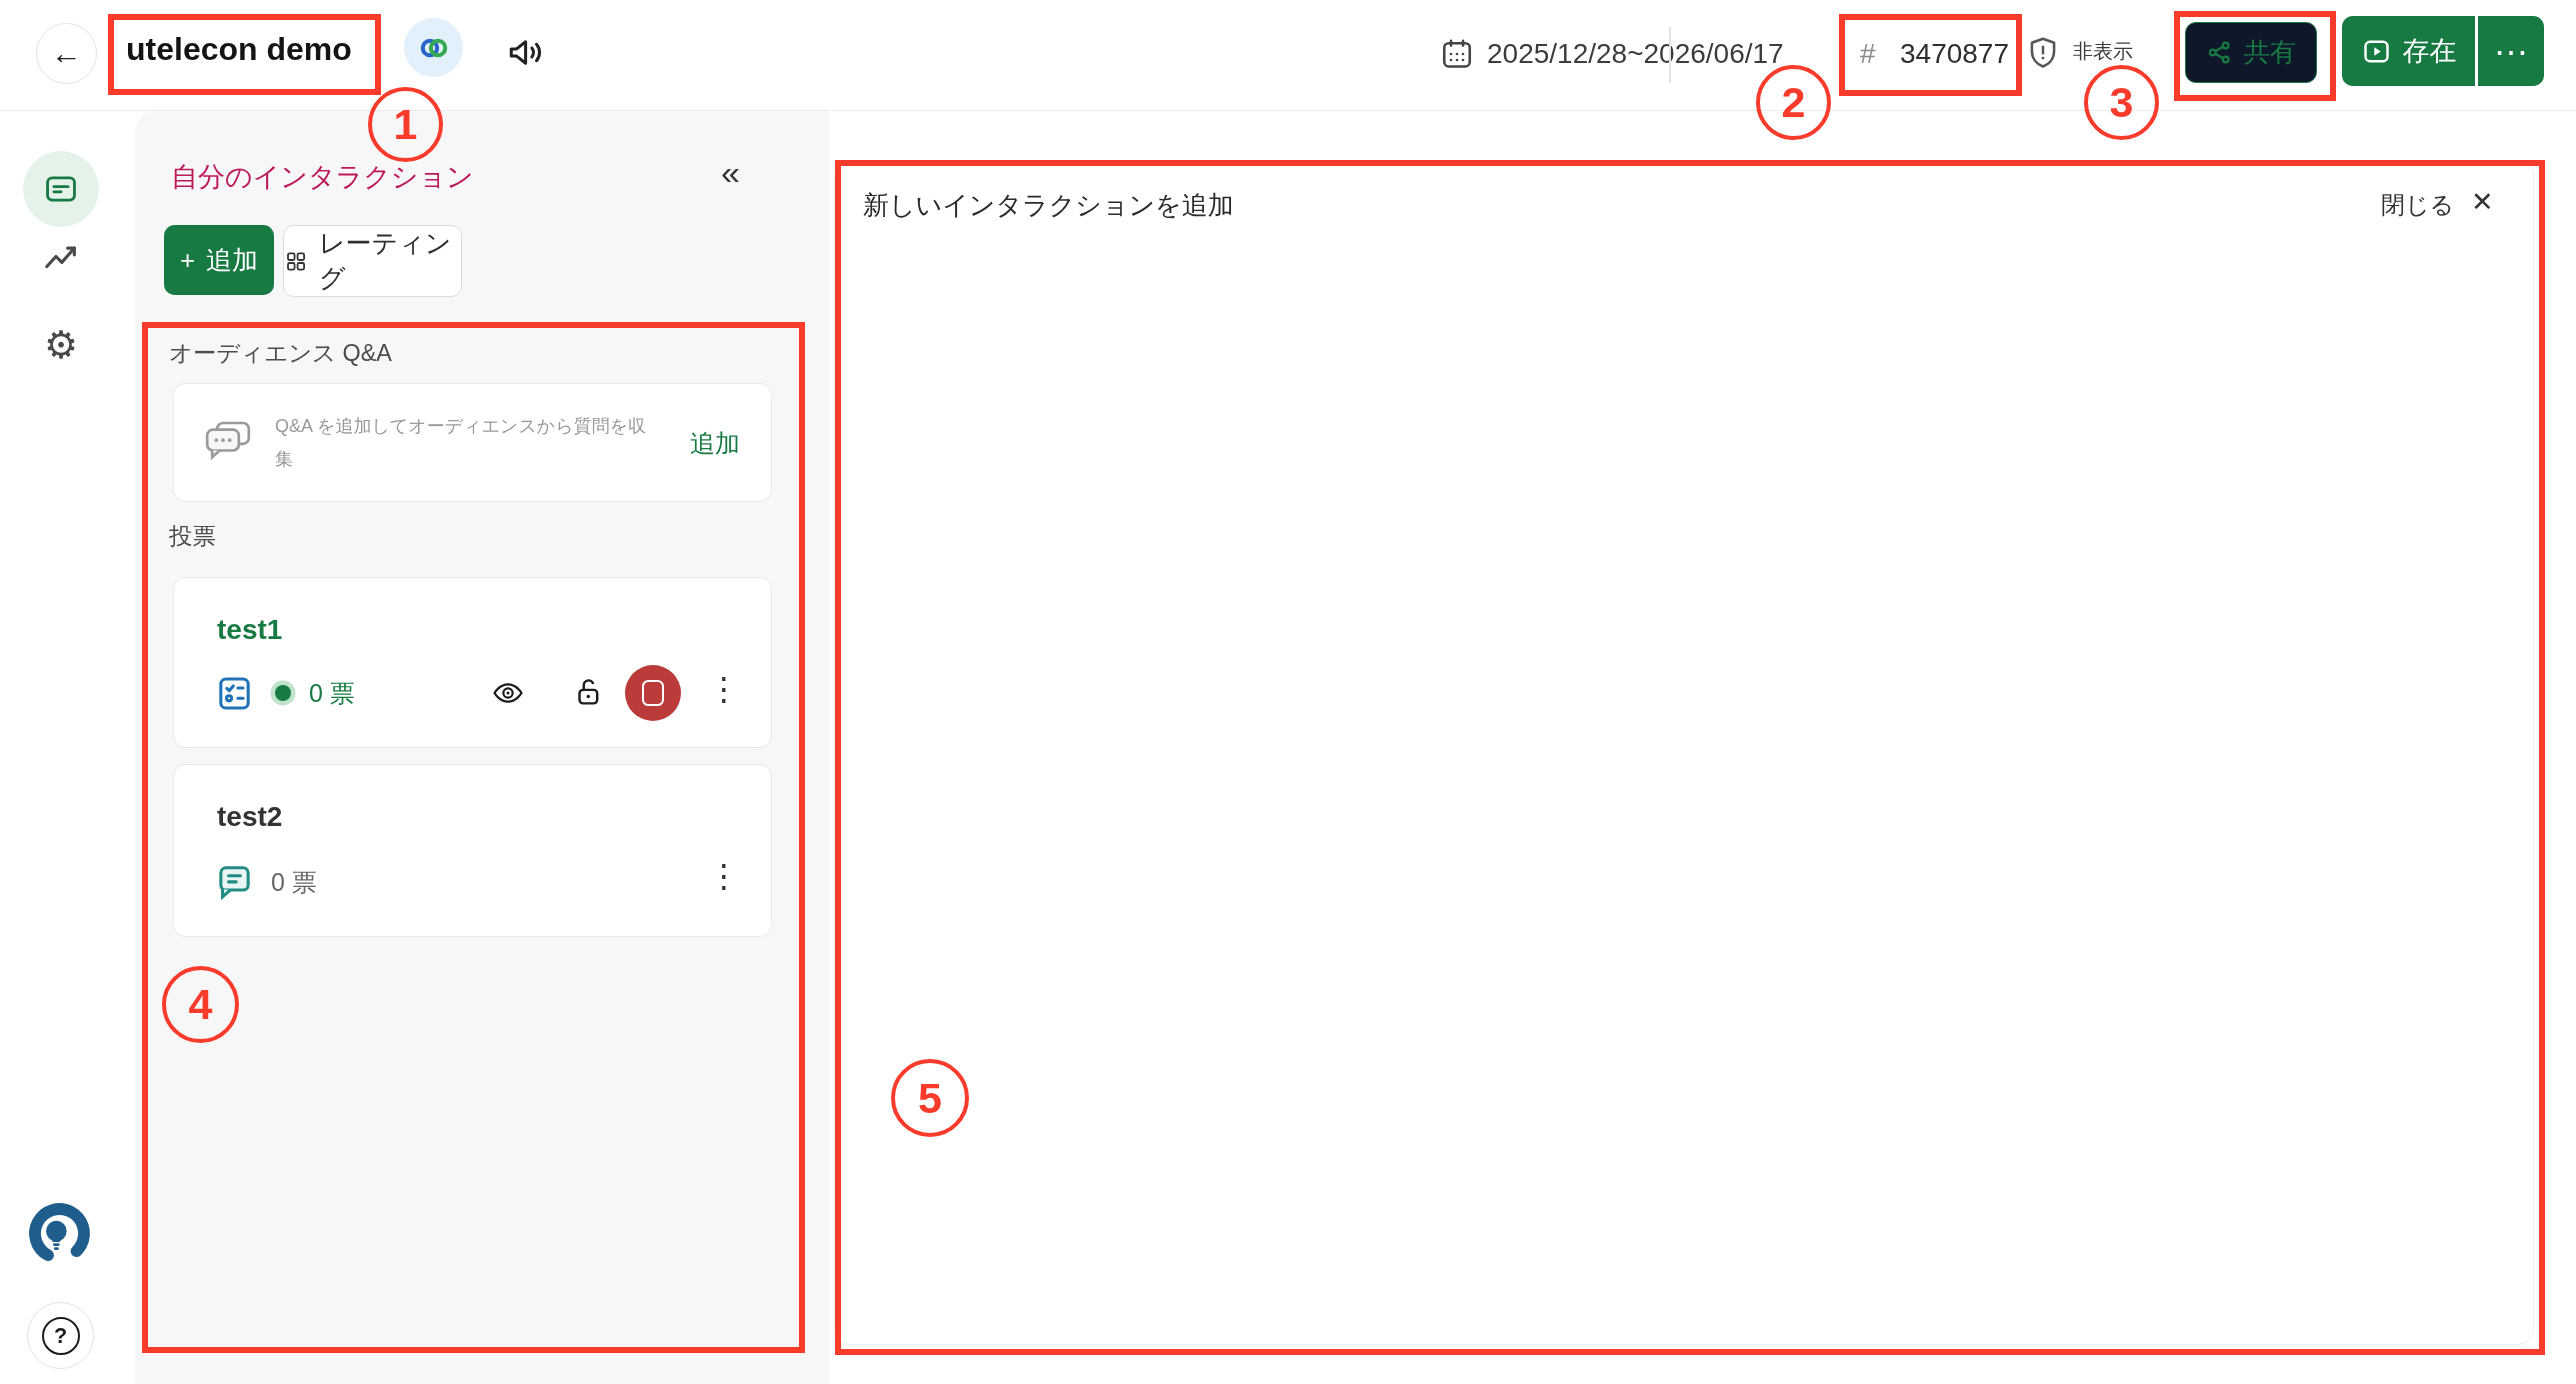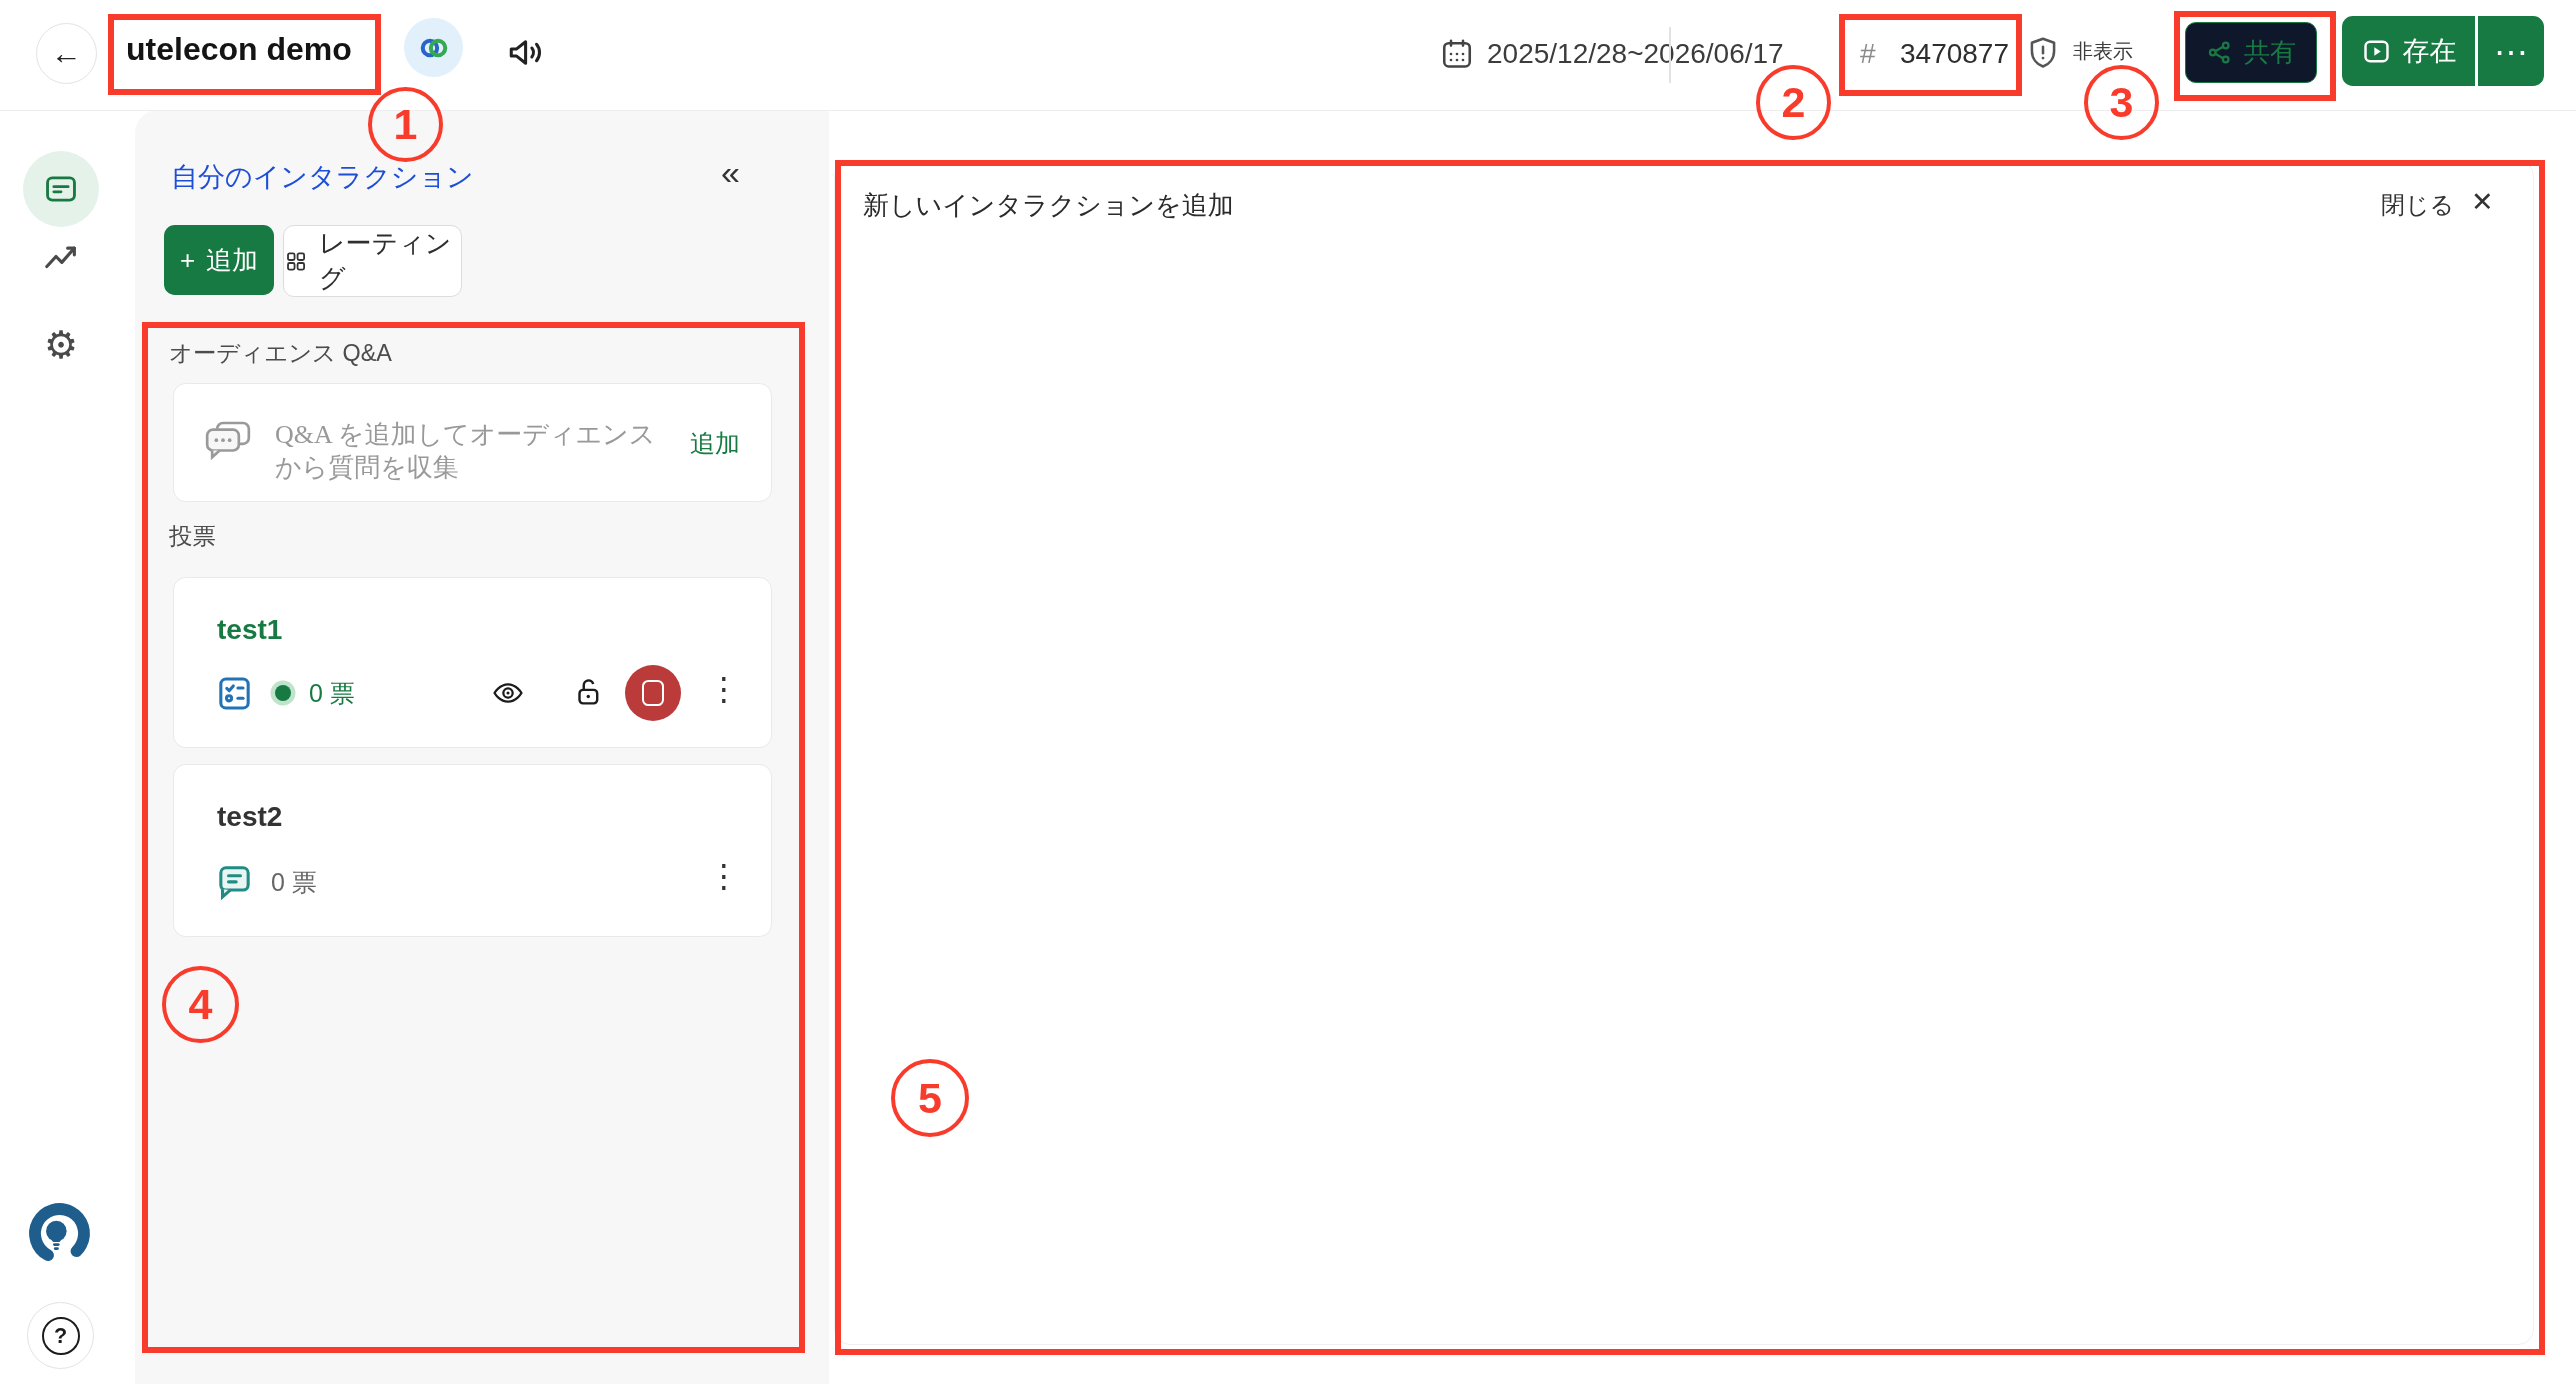--- a/index.html
+++ b/index.html
@@ -128,21 +128,21 @@
         <circle cx="46" cy="47" r="13" fill="#1f5e8c"></circle>
         <path d="M42.5 59h7M43.5 64h5M44.5 69h3" stroke="#1f5e8c" stroke-width="3.5" stroke-linecap="round"></path>
       </svg>
     </div>
     <div class="abs circle-btn" style="left:27px;top:1192px;width:65px;height:65px;">
       <div style="width:34px;height:34px;border:2.7px solid #1c1c1c;border-radius:50%;display:flex;align-items:center;justify-content:center;font-size:21.6px;font-weight:600;color:#1c1c1c;">?</div>
     </div>
   </div>
 
   <div id="panel">
-    <div class="abs" style="left:36px;top:49px;font-size:27px;font-weight:500;color:#1d4ed8;">自分のインタラクション</div>
+    <div class="abs" style="left:36px;top:49px;font-size:27px;font-weight:500;color:#be185d;">自分のインタラクション</div>
     <div class="abs" style="left:586px;top:43px;font-size:34px;color:#333;"><span>«</span></div>
 
     <div class="abs btn greenfill" style="left:29px;top:115px;width:110px;height:70px;font-size:26px;">
       <span>+</span>
         <span>追加</span>
     </div>
     <div class="abs btn" style="left:148px;top:115px;width:177px;height:70px;background:#fff;border:1.8px solid #dcdcdc;font-size:26px;color:#2f2f2f;">
       <svg width="27" height="27" viewBox="0 0 24 24" fill="none" stroke="#333" stroke-width="1.8">
         <rect x="4" y="4" width="6.5" height="6.5" rx="1.5"></rect>
           <rect x="13.5" y="4" width="6.5" height="6.5" rx="1.5"></rect>
@@ -156,21 +156,21 @@
 
     <div class="abs card" style="left:38px;top:273px;width:597px;height:117px;">
       <svg class="abs" style="left:29px;top:34px;" width="50" height="45" viewBox="0 0 30 26" fill="none" stroke="#9a9a9a" stroke-width="1.6">
         <rect x="8.5" y="2.5" width="19" height="12.5" rx="3.5"></rect>
         <rect x="2.5" y="6.5" width="19" height="12.5" rx="3.5" fill="#f7f7f8"></rect>
         <path d="M5.5 19v4l4.5-4" fill="#f7f7f8"></path>
         <circle cx="8" cy="12.8" r="1.1" fill="#9a9a9a" stroke="none"></circle>
           <circle cx="12" cy="12.8" r="1.1" fill="#9a9a9a" stroke="none"></circle>
           <circle cx="16" cy="12.8" r="1.1" fill="#9a9a9a" stroke="none"></circle>
       </svg>
-      <div class="abs" style="left:101px;top:34px;width:388px;font-size:26px;line-height:33px;color:#999;font-family:Liberation Serif, serif;">Q&amp;A を追加してオーディエンスから質問を収集</div>
+      <div class="abs" style="left:101px;top:26px;width:388px;font-size:18px;line-height:33px;color:#999;">Q&amp;A を追加してオーディエンスから質問を収集</div>
       <div class="abs greentext" style="right:31px;top:43px;font-size:25px;">追加</div>
     </div>
 
     <div class="abs" style="left:34px;top:410px;font-size:23.4px;color:#4c4c4c;">投票</div>
 
     <div class="abs card" style="left:38px;top:467px;width:597px;height:169px;">
       <div class="abs greentext" style="left:43px;top:36px;font-size:28px;font-weight:600;">test1</div>
       <svg class="abs" style="left:40px;top:95px;" width="41" height="41" viewBox="0 0 24 24" fill="none" stroke="#2272b8" stroke-width="1.8">
         <rect x="4" y="3.5" width="16" height="17" rx="3"></rect>
         <path d="M7.5 9l1.4 1.4 2.4-2.8" stroke-linecap="round" stroke-linejoin="round"></path>

